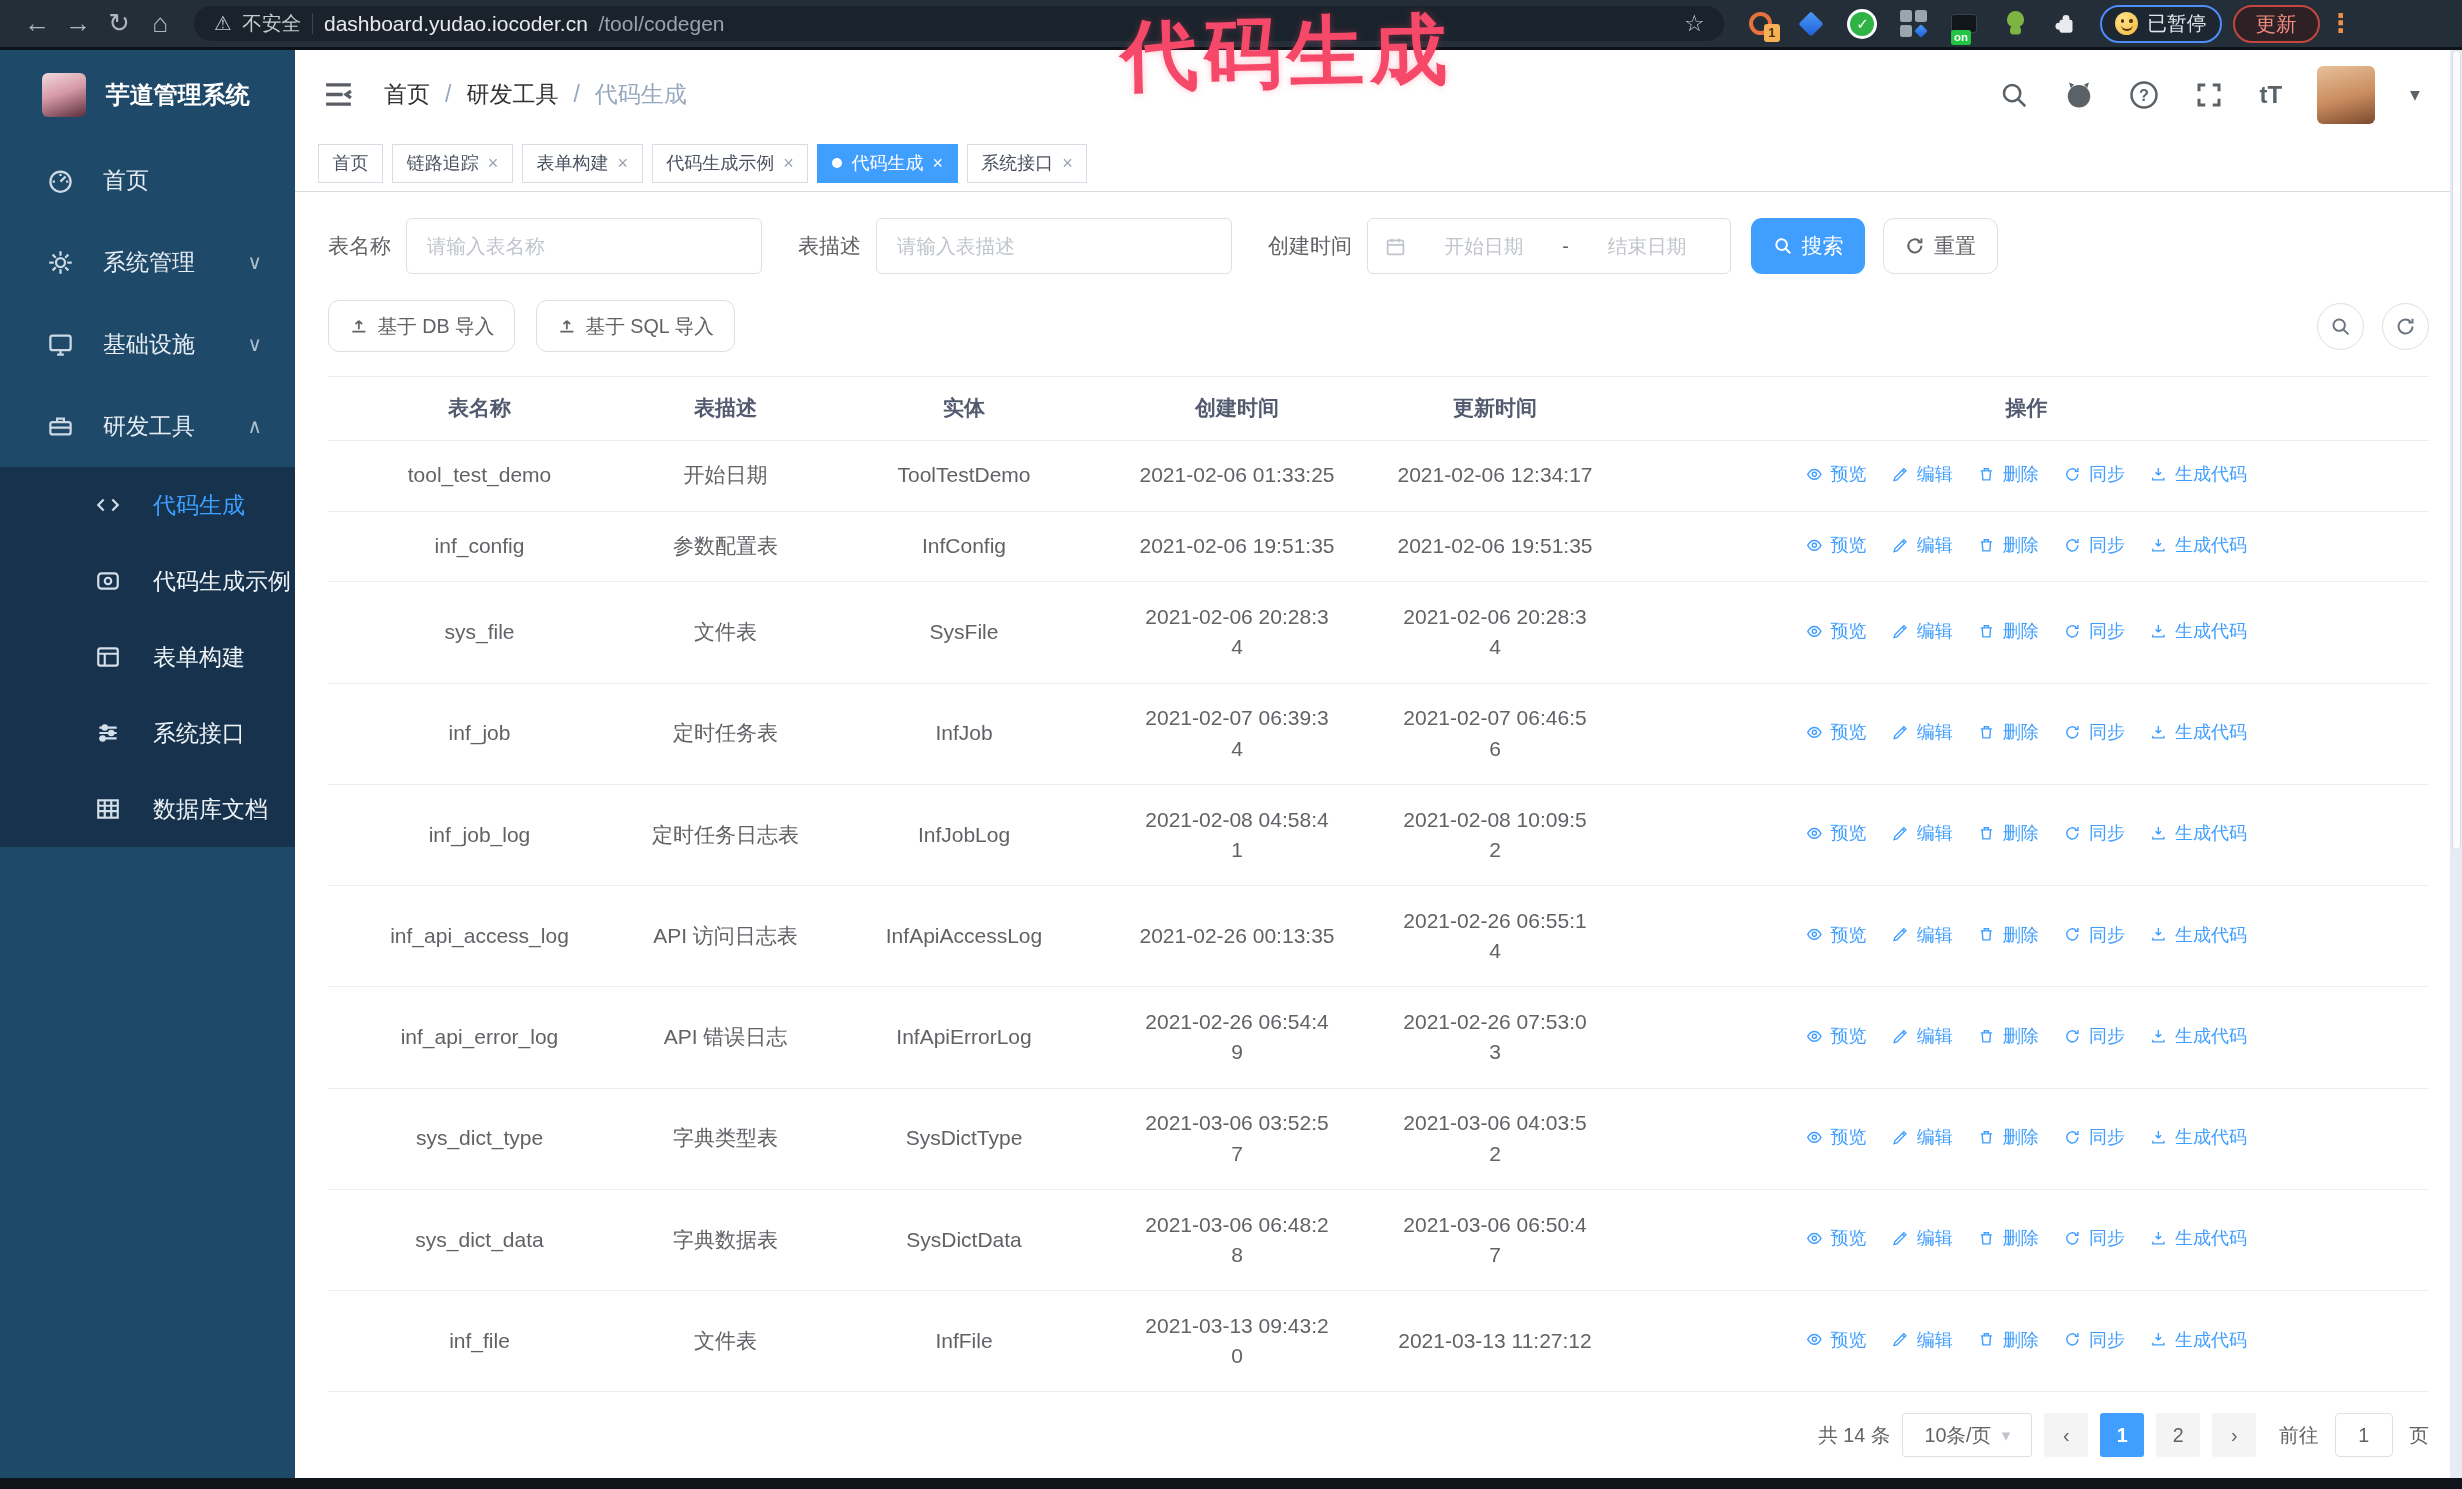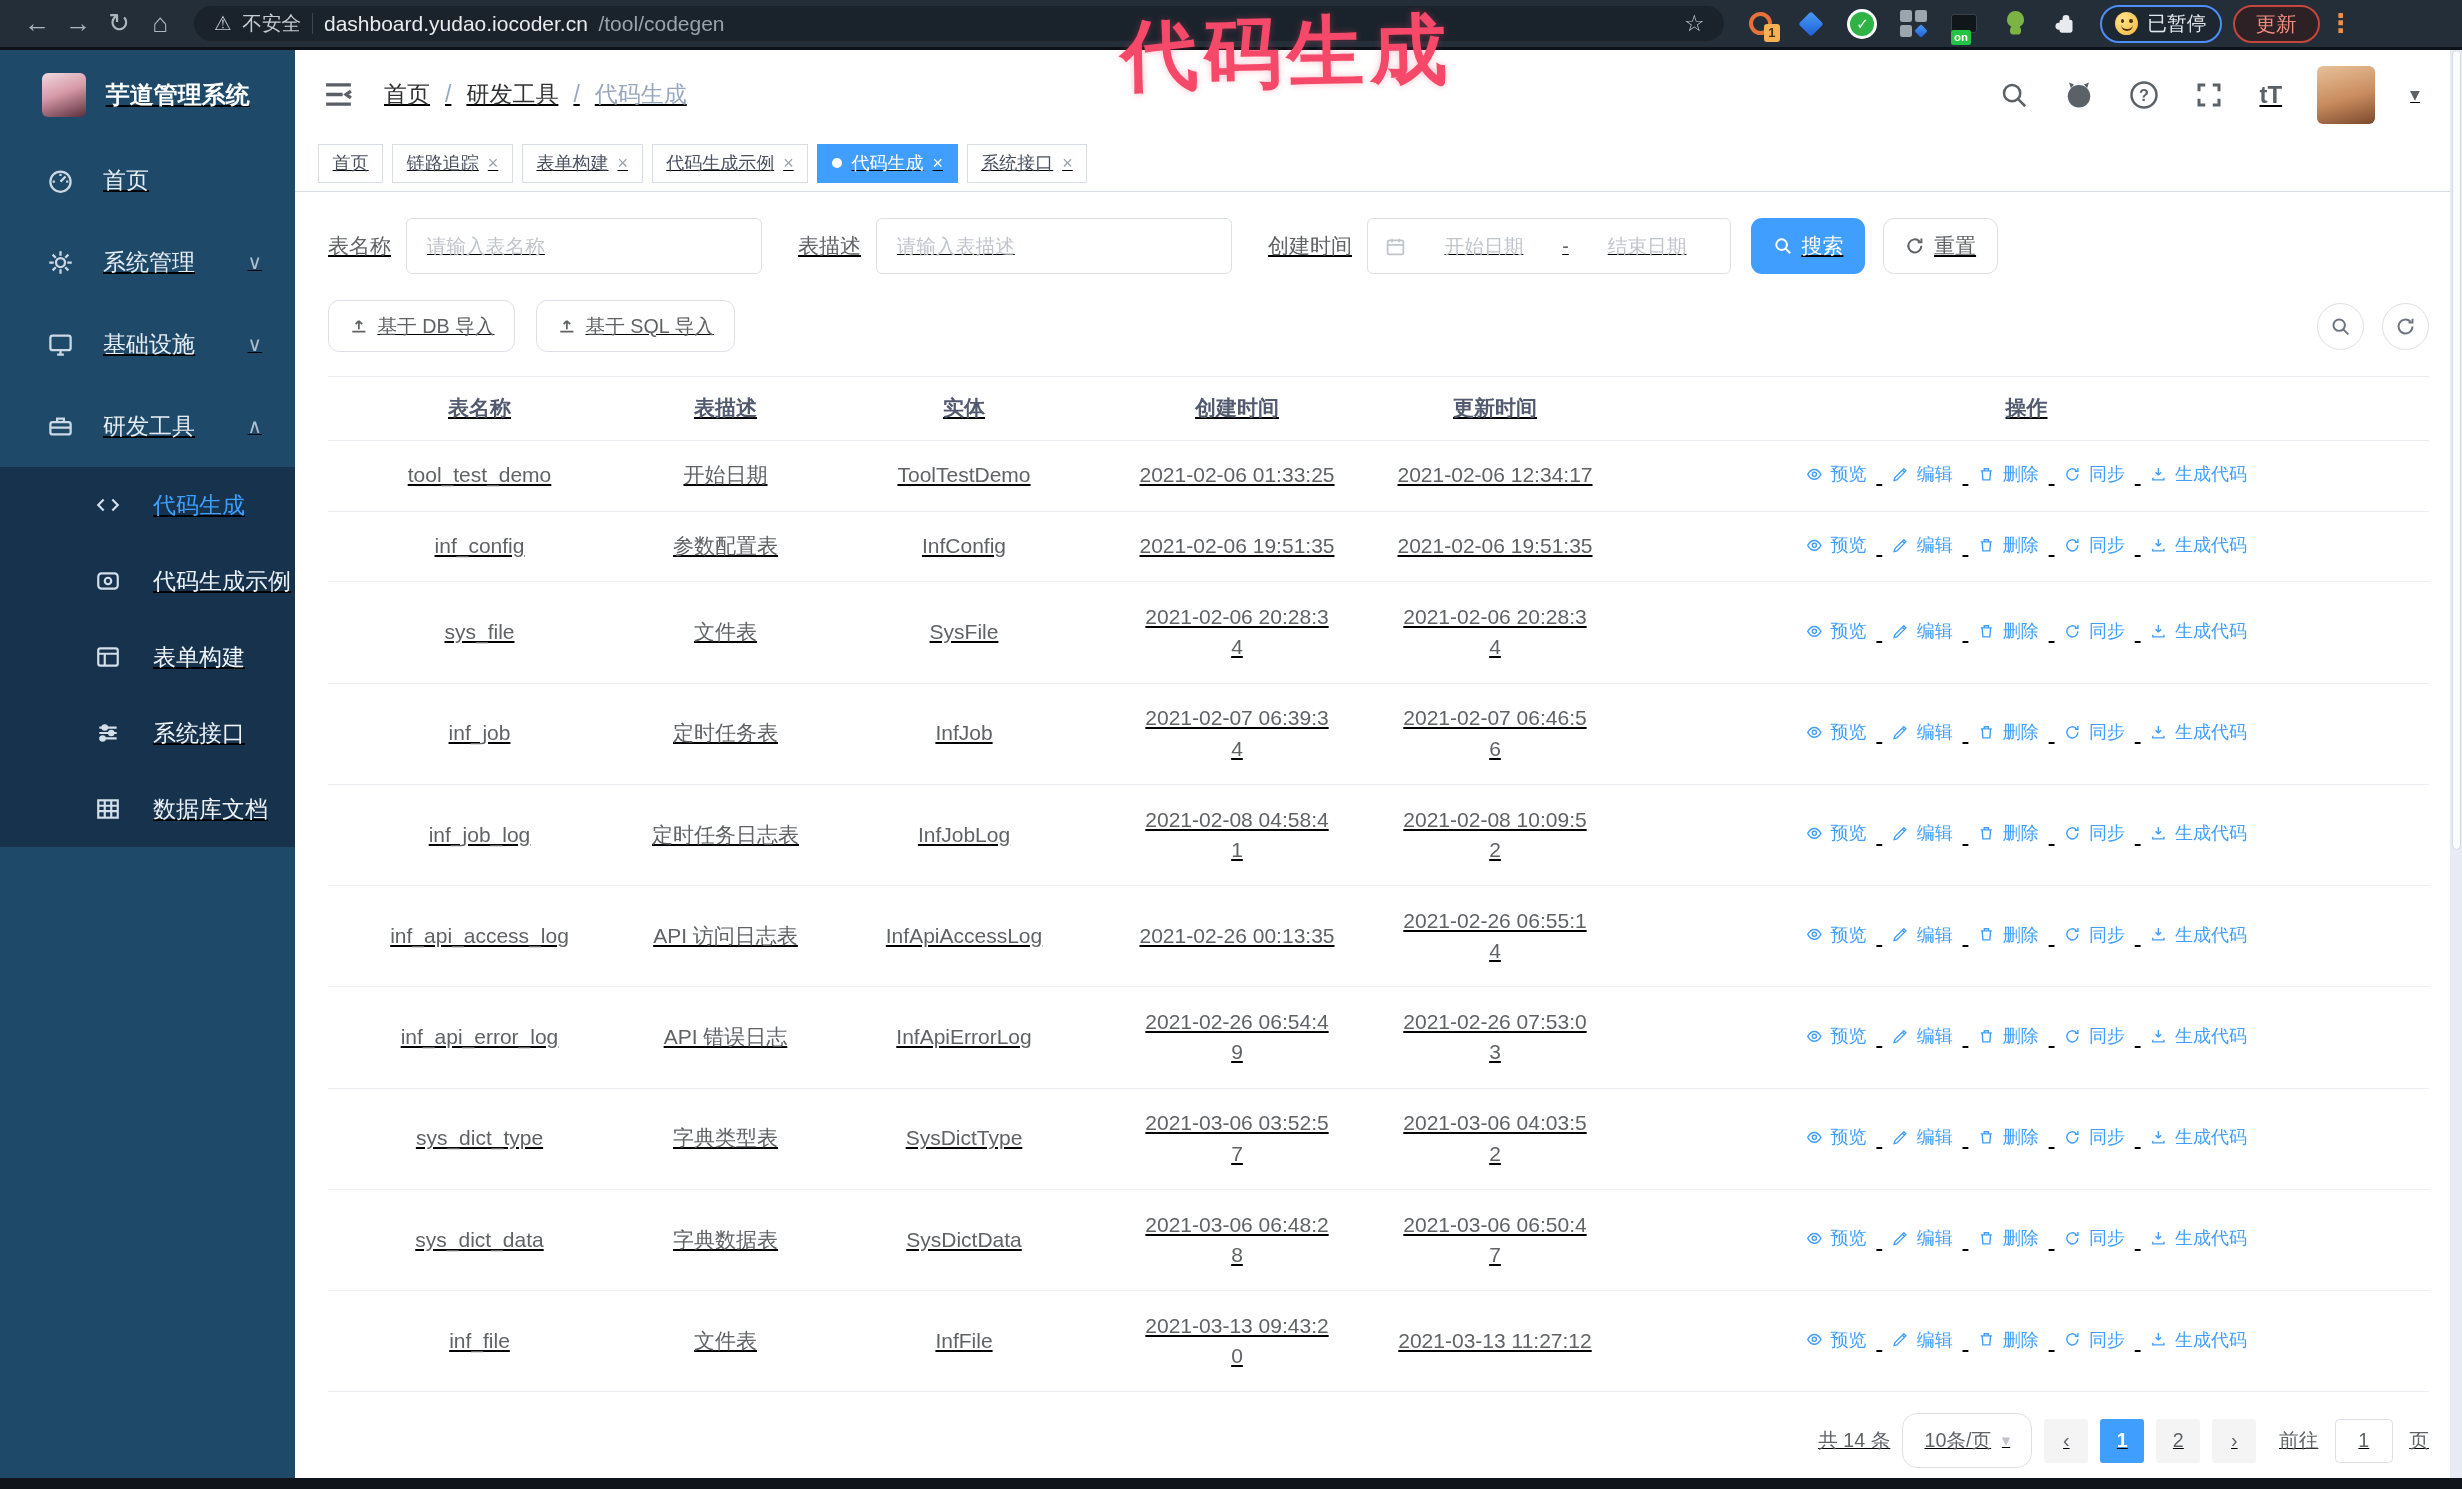--- a/index.html
+++ b/index.html
@@ -47,21 +47,21 @@
   .update-btn { height:38px; border:2.3px solid #c5463c; border-radius:19.7px; background:#2e2125; color:#f08b80;
     font-size:20.5px; display:flex; align-items:center; padding:0 21px; margin-right:6px; cursor:pointer; }
   .kebab { font-size:26px; color:#ef8e44; font-weight:700; width:30px; text-align:center; cursor:pointer; }
 
   
   .watermark { position:absolute; top:1.5px; left:1121px; z-index:60; font-size:77px; font-weight:700;
     color:#f64868; letter-spacing:6px; transform:rotate(-1.2deg);
     text-shadow:0 0 7.6px rgba(246,72,104,.35); pointer-events:none; white-space:nowrap; }
 
   
-  .app { flex:1; display:flex; min-height:0;text-decoration:underline; }
+  .app { flex:1; display:flex; min-height:0; }
   .bottom-strip { height:12px; flex:none; background:#10151c; }
 
   
   .sidebar { width:295px; flex:none; background:#1f4968; display:flex; flex-direction:column; overflow:hidden; }
   .logo-row { height:89px; flex:none; display:flex; align-items:center; padding-left:42px; gap:19.7px; }
   .logo-img { width:44px; height:44px; border-radius:6px;
     background:linear-gradient(160deg,#f0d9de 0%,#d79aa8 45%,#5c2e3e 100%); }
   .app-title { font-size:24px; font-weight:700; color:#ffffff; }
   .menu { list-style:none; }
   .menu-item { height:82px; display:flex; align-items:center; padding:0 33px 0 47px; gap:29px;
@@ -130,21 +130,21 @@
   tbody td { font-size:21px; color:#606266; text-align:center; padding:19.7px 7.6px;
     border-bottom:1.5px solid #ebeef5; line-height:1.45; word-break:break-all; }
   td.time { white-space:pre-line; }
   .ops a { color:#409eff; font-size:18px; text-decoration:none; display:inline-flex; align-items:center;
     gap:8px; margin:0 9.8px; cursor:pointer; white-space:nowrap; }
   .ops svg { width:16.7px; height:16.7px; flex:none; }
 
   
   .pagination { margin-top:21px; padding-bottom:10.6px; display:flex; justify-content:flex-end; align-items:center;
     gap:12px; font-size:19.7px; color:#606266; flex:none; }
-  .psize { width:130px; height:55px; border:1.5px solid #dcdfe6; border-radius:15px; display:flex;
+  .psize { width:130px; height:44px; border:1.5px solid #dcdfe6; border-radius:3px; display:flex;
     align-items:center; justify-content:center; gap:10.6px; color:#606266; cursor:pointer; background:#fff; }
   .psize .caret { font-size:16.7px; color:#c0c4cc; }
   .pbtn { min-width:44px; height:44px; background:#f4f4f5; border-radius:3px; display:flex; align-items:center;
     justify-content:center; color:#606266; cursor:pointer; padding:0 4.5px; }
   .pbtn.active { background:#409eff; color:#fff; font-weight:700; }
   .goto-input { width:58px; height:44px; border:1.5px solid #dcdfe6; border-radius:4.5px; text-align:center;
     font-size:19.7px; color:#606266; outline:none; margin:0 4.5px; font-family:inherit; }
 
   
   .scrollbar { position:absolute; top:0; right:0; bottom:0; width:12px; background:#e8ebf4; }

